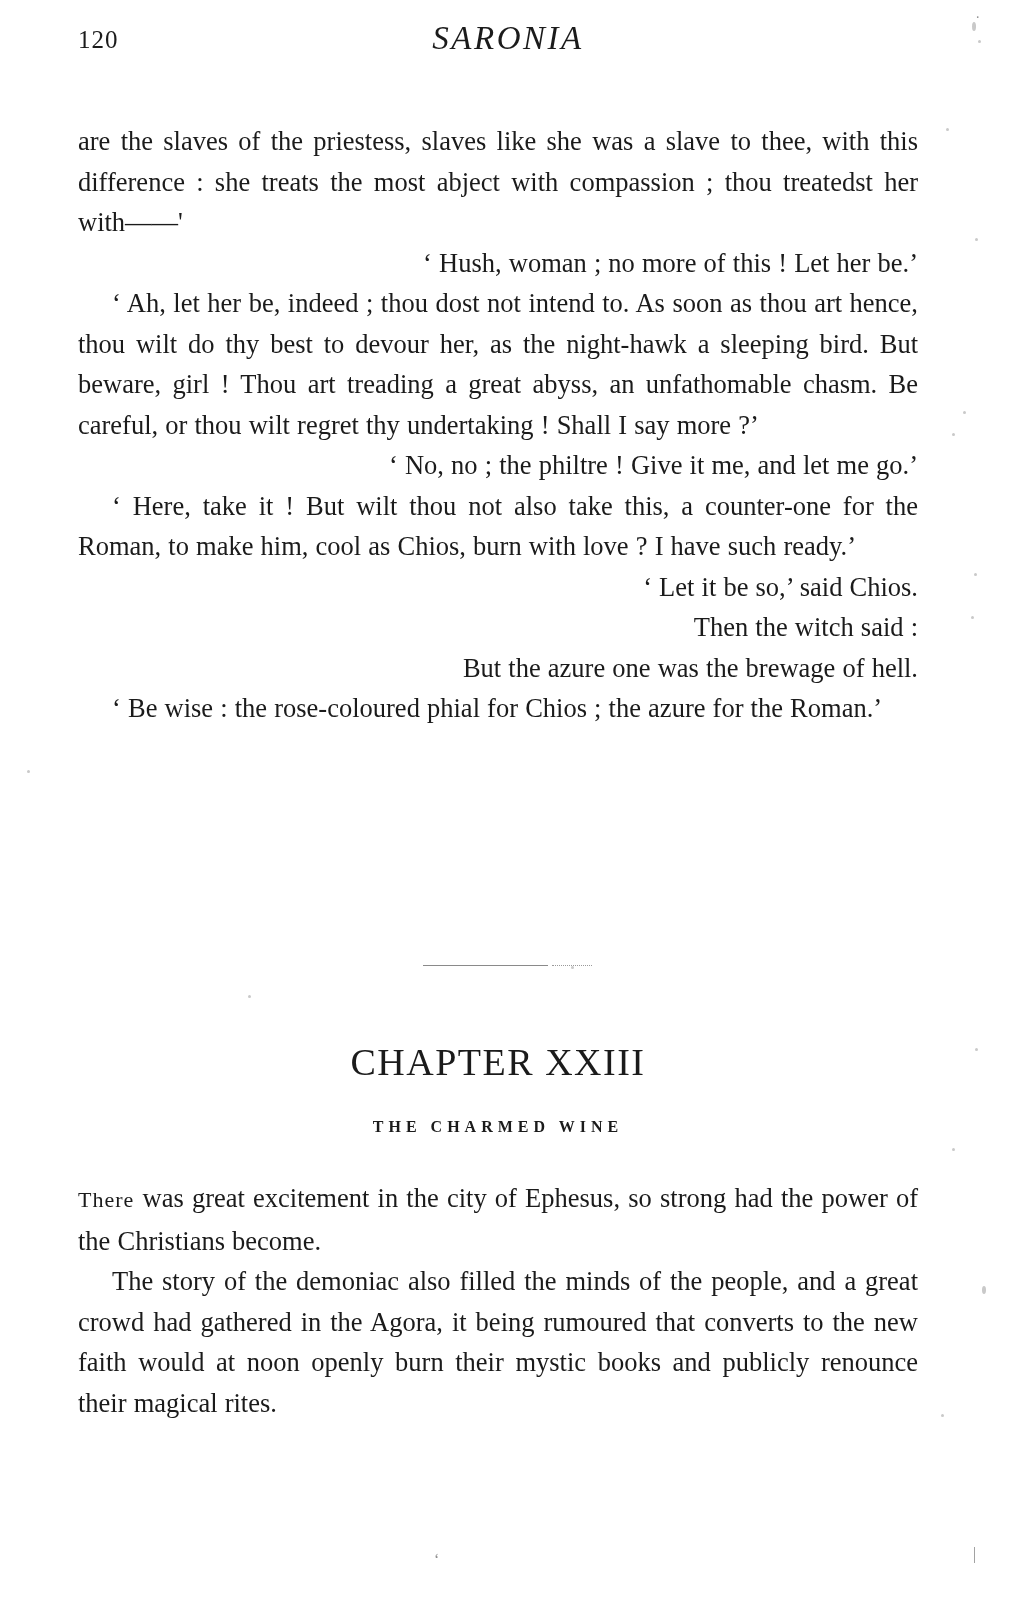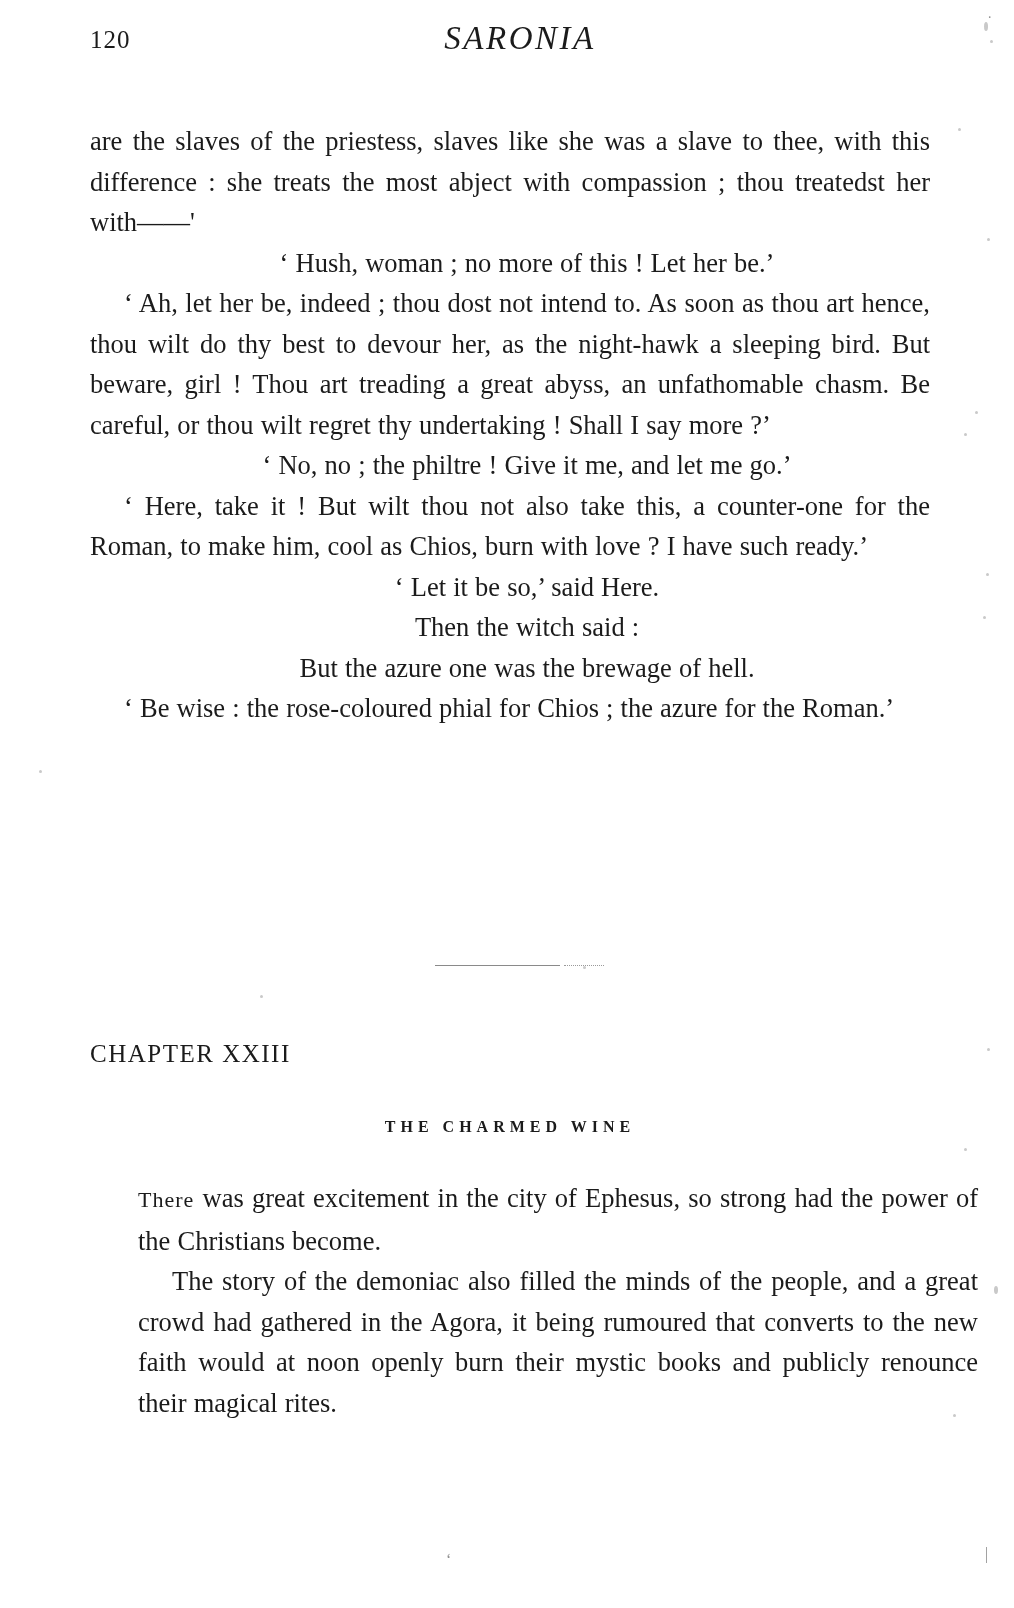--- a/index.html
+++ b/index.html
@@ -10,21 +10,21 @@
   body {
     width: 1014px;
     height: 1608px;
     position: relative;
     font-family: "Liberation Serif", serif;
     color: #1b1b1b;
     overflow: hidden;
   }
   .page {
     position: absolute;
-    left: 12px; top: 0;
+    left: 0; top: 0;
     width: 983px;
     height: 1608px;
   }
   
   .runhead {
     position: absolute;
     left: 78px;
     top: 20px;
     width: 860px;
     height: 40px;
@@ -63,21 +63,21 @@
     text-justify: inter-word;
     word-spacing: 0.5px;
   }
   p.noind {
     text-indent: 0;
   }
   p.ind {
     text-indent: 34px;
   }
   p.last {
-    text-align: center;
+    text-align: right;
   }
   
   .divider {
     position: absolute;
     left: 0;
     top: 955px;
     width: 1014px;
     text-align: center;
   }
   .divider .rule {
@@ -94,40 +94,40 @@
     border-top: 1px dotted #9a9a9a;
     vertical-align: middle;
     margin-left: 4px;
   }
   
   .chapter-head {
     position: absolute;
     left: 78px;
     top: 1040px;
     width: 840px;
-    font-size: 25px;
+    text-align: center;
+    font-size: 38px;
     letter-spacing: 1.5px;
   }
   .chapter-sub {
     position: absolute;
     left: 78px;
     top: 1118px;
     width: 840px;
     text-align: center;
     font-size: 16px;
     letter-spacing: 5px;
     font-weight: bold;
   }
   
   .textblock2 {
     position: absolute;
     left: 78px;
     top: 1178px;
     width: 840px;
-    margin-left: 48px;
   }
   .smallcaps {
     font-size: 22px;
     letter-spacing: 1px;
   }
   
   .speck {
     position: absolute;
     background: #9d9d9d;
     border-radius: 50%;
@@ -149,21 +149,21 @@
     <div class="folio">120</div>
     <div class="booktitle">SARONIA</div>
   </div>
 
   <div class="textblock">
     <p class="para noind">are the slaves of the priestess, slaves like she was a slave to thee, with this difference : she treats the most abject with compassion ; thou treatedst her with——'</p>
     <p class="para ind last">‘ Hush, woman ; no more of this !   Let her be.’</p>
     <p class="para ind">‘ Ah, let her be, indeed ; thou dost not intend to.   As soon as thou art hence, thou wilt do thy best to devour her, as the night-hawk a sleeping bird.   But beware, girl !   Thou art treading a great abyss, an unfathomable chasm.   Be careful, or thou wilt regret thy undertaking !   Shall I say more ?’</p>
     <p class="para ind last">‘ No, no ; the philtre !   Give it me, and let me go.’</p>
     <p class="para ind">‘ Here, take it !   But wilt thou not also take this, a counter-one for the Roman, to make him, cool as Chios, burn with love ?   I have such ready.’</p>
-    <p class="para ind last">‘ Let it be so,’ said Here.</p>
+    <p class="para ind last">‘ Let it be so,’ said Chios.</p>
     <p class="para ind last">Then the witch said :</p>
     <p class="para ind last">But the azure one was the brewage of hell.</p>
     <p class="para ind">‘ Be wise : the rose-coloured phial for Chios ; the azure for the Roman.’</p>
   </div>
 
   <div class="divider">
     <span class="rule"></span><span class="dots"></span>
   </div>
 
   <div class="chapter-head">CHAPTER XXIII</div>

